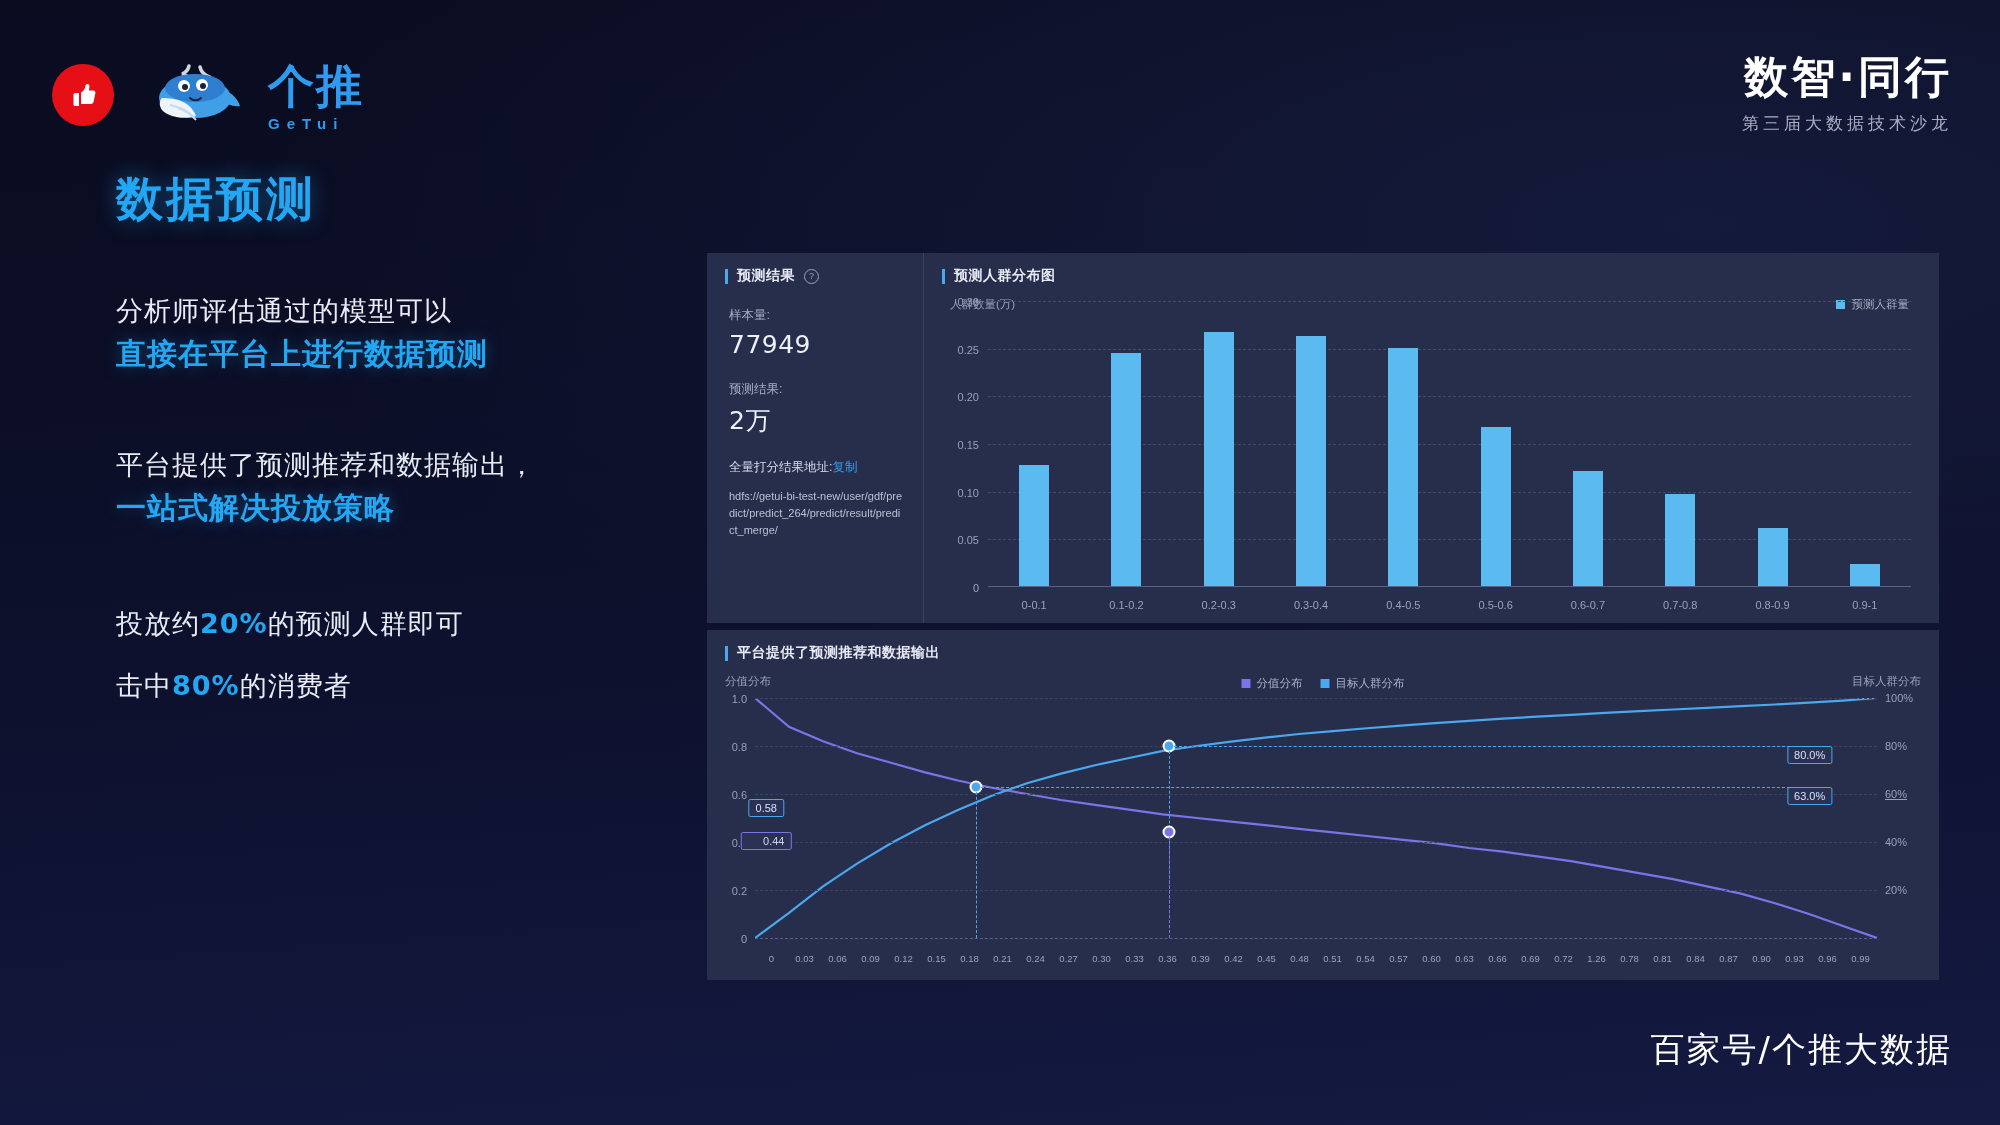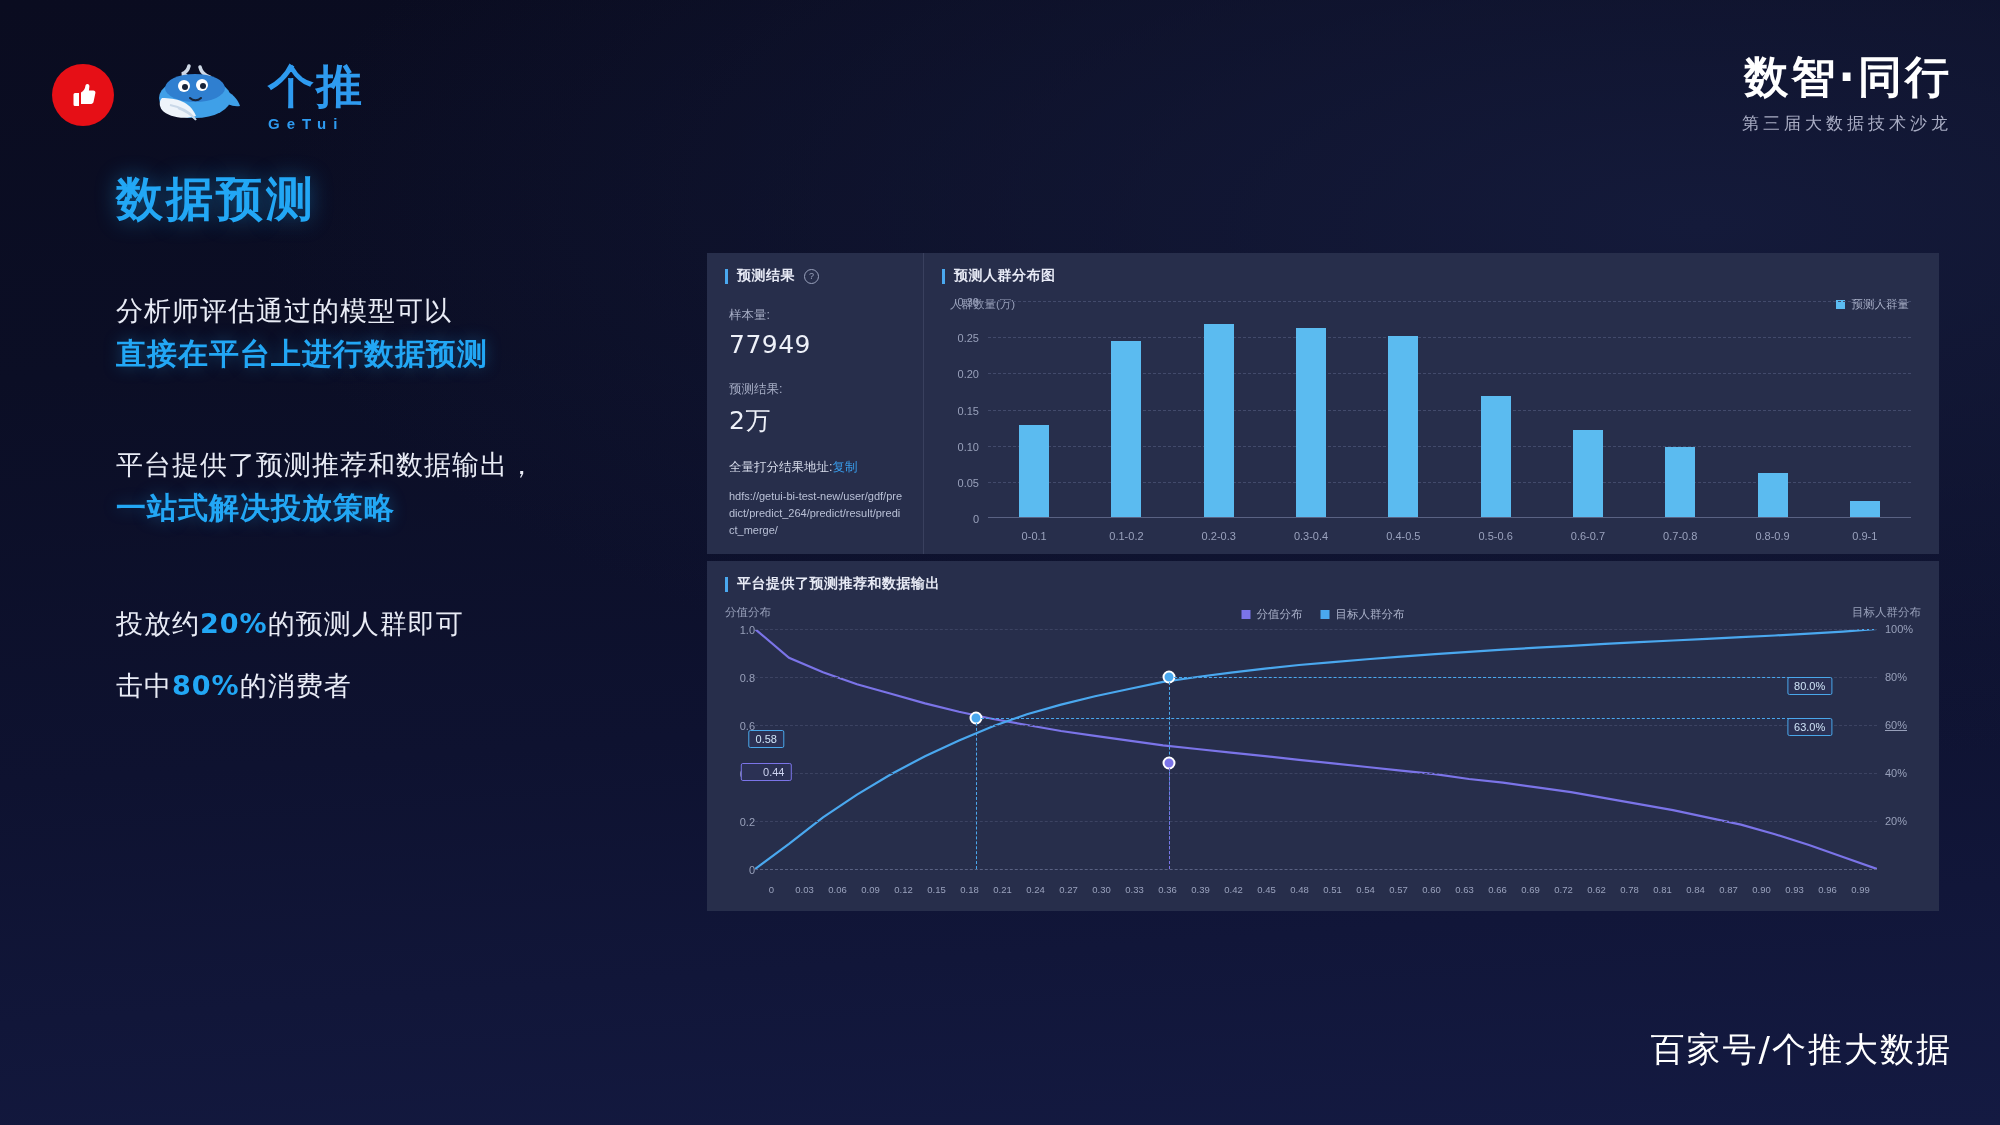--- a/index.html
+++ b/index.html
@@ -38,21 +38,21 @@
   .ln-normal{font-size:27px;color:#e9ecf6;letter-spacing:1px;line-height:1.45;}
   .ln-strong{font-family:"DejaVu Sans",sans-serif;font-size:30px;font-weight:700;color:#22a7f5;
     letter-spacing:1px;line-height:1.5;text-shadow:0 0 16px rgba(34,167,245,.35);}
   .gap1{height:70px;}
   .gap2{height:74px;}
   .hl{color:#22a7f5;font-weight:700;font-family:"DejaVu Sans",sans-serif;}
 
   
   .dash{position:absolute;left:707px;top:253px;width:1232px;}
   .card{background:#272e4b;}
-  .card.top{height:301px;display:flex;}
+  .card.top{height:370px;display:flex;}
   .card.bottom{margin-top:7px;height:350px;position:relative;}
   .divider-v{width:1px;background:#39405e;}
   .card-head{display:flex;align-items:center;gap:9px;padding:14px 0 0 18px;}
   .accent-bar{width:3px;height:15px;background:#4aa8ef;display:inline-block;}
   .card-head .t{font-family:"DejaVu Sans",sans-serif;font-size:14px;font-weight:700;color:#e7eaf5;letter-spacing:.5px;}
   .q-icon{width:13px;height:13px;border:1px solid #9aa2bd;border-radius:50%;
     font-size:9px;line-height:12px;text-align:center;color:#9aa2bd;display:inline-block;}
 
   .panel-left{width:216px;flex:none;}
   .pl-body{padding:22px 20px 0 22px;}
@@ -82,21 +82,21 @@
 
   
   .lc-wrap{position:absolute;left:0;right:0;top:42px;bottom:0;}
   .lc-legend{position:absolute;left:50%;transform:translateX(-50%);top:4px;display:flex;gap:18px;
     font-size:11.5px;color:#aab1c9;align-items:center;}
   .lc-legend .it{display:flex;align-items:center;gap:6px;}
   .cap-l{position:absolute;left:18px;top:2px;font-size:11.5px;color:#98a0ba;}
   .cap-r{position:absolute;right:18px;top:2px;font-size:11.5px;color:#98a0ba;}
   .plot{position:absolute;left:48px;right:62px;top:26px;bottom:42px;}
   .hgrid{position:absolute;left:0;right:0;border-top:1px dashed #3c4362;height:0;}
-  .lytick{position:absolute;right:100%;margin-right:0;transform:translateY(-50%);font-size:11px;color:#98a0ba;}
+  .lytick{position:absolute;right:100%;margin-right:8px;transform:translateY(-50%);font-size:11px;color:#98a0ba;}
   .rytick{position:absolute;left:100%;margin-left:8px;transform:translateY(-50%);font-size:11px;color:#98a0ba;}
   .lc-x{position:absolute;left:48px;right:62px;bottom:16px;display:flex;}
   .lc-x span{flex:1;text-align:center;font-size:9.5px;color:#9aa2bd;}
   .tagbox{position:absolute;transform:translate(-50%,-50%);font-size:11px;padding:2px 6px;
     border-radius:2px;white-space:nowrap;margin-top:9px;}
   .tag-purple{border:1px solid #7b74e8;background:#2b3154;color:#cdd3f0;padding-left:21px;}
   .tag-blue{border:1px solid #49a7ea;background:#2b3154;color:#cfe4f7;}
   .dot{position:absolute;width:9px;height:9px;border-radius:50%;transform:translate(-50%,-50%);}
   .vline{position:absolute;width:0;border-left:1px dashed;}
   .hline{position:absolute;height:0;border-top:1px dashed;}
@@ -351,21 +351,21 @@
             <span>0.45</span>
             <span>0.48</span>
             <span>0.51</span>
             <span>0.54</span>
             <span>0.57</span>
             <span>0.60</span>
             <span>0.63</span>
             <span>0.66</span>
             <span>0.69</span>
             <span>0.72</span>
-            <span>0.62</span>
+            <span>1.26</span>
             <span>0.78</span>
             <span>0.81</span>
             <span>0.84</span>
             <span>0.87</span>
             <span>0.90</span>
             <span>0.93</span>
             <span>0.96</span>
             <span>0.99</span>
           </div>
       </div>

